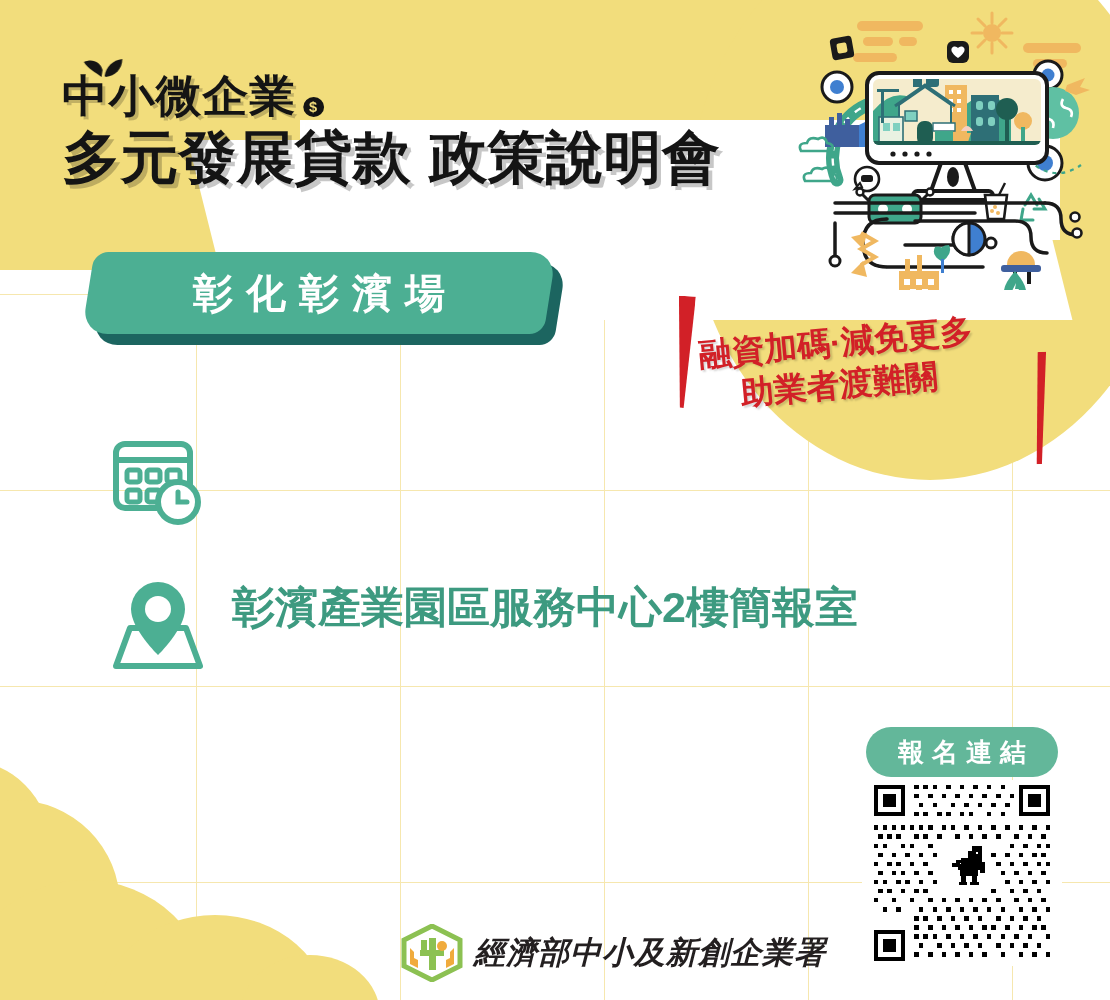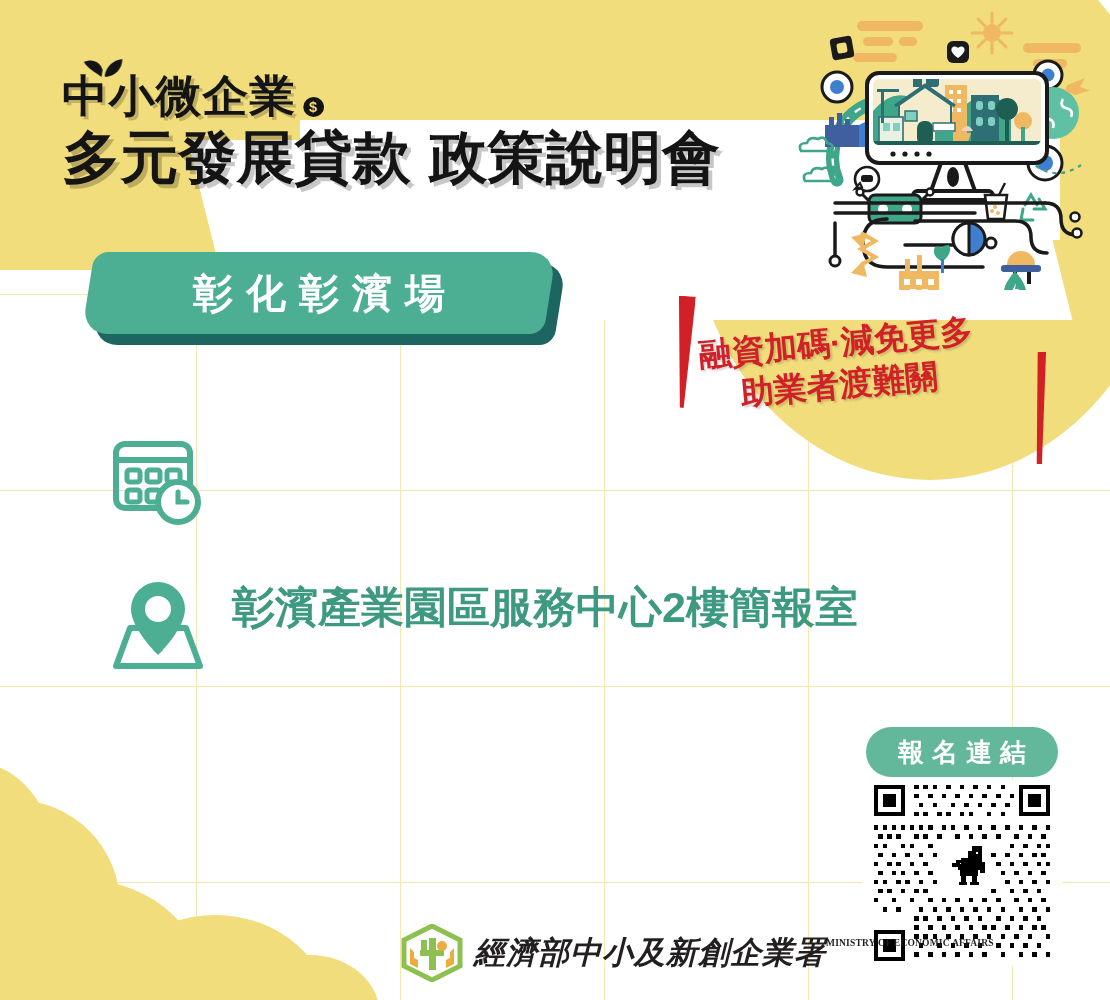--- a/index.html
+++ b/index.html
@@ -766,17 +766,16 @@
       <path d="M32 2 L60 16 L60 42 L32 56 L4 42 L4 16 Z" fill="none" stroke="#8cc152" stroke-width="5"></path>
       <path d="M10 24 L10 40 L18 44 L18 36 L14 34 L14 28 Z" fill="#f0ab3d"></path>
       <path d="M54 24 L54 40 L46 44 L46 36 L50 34 L50 28 Z" fill="#f0ab3d"></path>
       <rect x="29" y="14" width="7" height="32" fill="#8cc152"></rect>
       <rect x="20" y="26" width="24" height="6" fill="#8cc152"></rect>
       <circle cx="42" cy="22" r="5" fill="#f0ab3d"></circle>
       <rect x="21" y="16" width="6" height="12" fill="#8cc152"></rect>
     </svg>
     <div class="footer-txt">
       <div class="footer-cn">經濟部中小及新創企業署</div>
-      <div class="footer-en2">MINISTRY OF ECONOMIC AFFAIRS</div>
     </div>
   </div>
 
 </div>
 
 </body></html>

